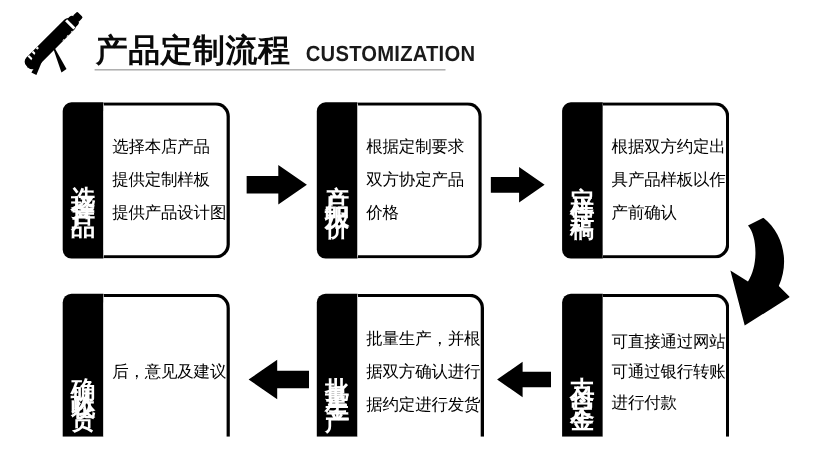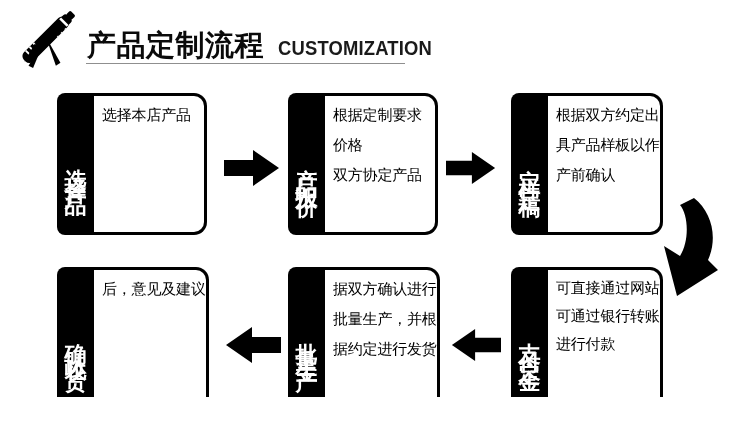--- a/index.html
+++ b/index.html
@@ -22,21 +22,21 @@
     display:flex; align-items:center; justify-content:center;
   }
   .strip .vtitle {
     writing-mode:vertical-rl; text-orientation:upright;
     color:#fff; font-size:22px; font-weight:bold; letter-spacing:9px;
     padding-top:9px; 
   }
   .body {
     flex:1; background:#fff; border:3px solid #000; border-left:none;
     border-radius:0 13px 13px 0; box-sizing:border-box;
-    display:flex; flex-direction:column; 
+    display:flex; flex-direction:column; justify-content:center;
     padding:4px 0 4px 8px; overflow:visible;
   }
   .desc-line {
     font-size:15px; line-height:30px; letter-spacing:-0.2px;
     font-weight:500; color:#000; white-space:nowrap;
   }
   .tight .desc-line { line-height:28px; }
 
   .pos-b1 { left:57px;  top:93px;  width:150px; height:142px; }
   .pos-b2 { left:288px; top:93px;  width:150px; height:142px; }
@@ -90,35 +90,37 @@
     <span class="page-subtitle">CUSTOMIZATION</span>
   </div>
   <div class="title-underline"></div>
 
   <div class="step-box pos-b1">
     <div class="strip">
       <span class="vtitle">选择产品</span>
     </div>
     <div class="body">
         <div class="desc-line">选择本店产品</div>
+        <div class="desc-line">提供定制样板</div>
+        <div class="desc-line">提供产品设计图</div>
       </div>
   </div>
 
   <svg class="arrow pos-a1" viewBox="0 0 56 38" aria-hidden="true">
     <polygon points="0,11 29,11 29,1 55,19 29,37 29,27 0,27"></polygon>
   </svg>
 
   <div class="step-box pos-b2">
     <div class="strip">
       <span class="vtitle">产品报价</span>
     </div>
     <div class="body">
         <div class="desc-line">根据定制要求</div>
+        <div class="desc-line">双方协定产品</div>
         <div class="desc-line">价格</div>
-        <div class="desc-line">双方协定产品</div>
       </div>
   </div>
 
   <svg class="arrow pos-a2" viewBox="0 0 56 38" aria-hidden="true">
     <polygon points="0,11 29,11 29,1 55,19 29,37 29,27 0,27"></polygon>
   </svg>
 
   <div class="step-box pos-b3">
     <div class="strip">
       <span class="vtitle">定样定稿</span>
@@ -147,22 +149,22 @@
 
   <svg class="arrow pos-a4" viewBox="0 0 56 38" aria-hidden="true">
     <polygon points="56,11 27,11 27,1 1,19 27,37 27,27 56,27"></polygon>
   </svg>
 
   <div class="step-box pos-b5">
     <div class="strip">
       <span class="vtitle">批量生产</span>
     </div>
     <div class="body">
+        <div class="desc-line">批量生产，并根</div>
         <div class="desc-line">据双方确认进行</div>
-        <div class="desc-line">批量生产，并根</div>
         <div class="desc-line">据约定进行发货</div>
       </div>
   </div>
 
   <svg class="arrow pos-a5" viewBox="0 0 56 38" aria-hidden="true">
     <polygon points="56,11 27,11 27,1 1,19 27,37 27,27 56,27"></polygon>
   </svg>
 
   <div class="step-box pos-b6">
     <div class="strip">

